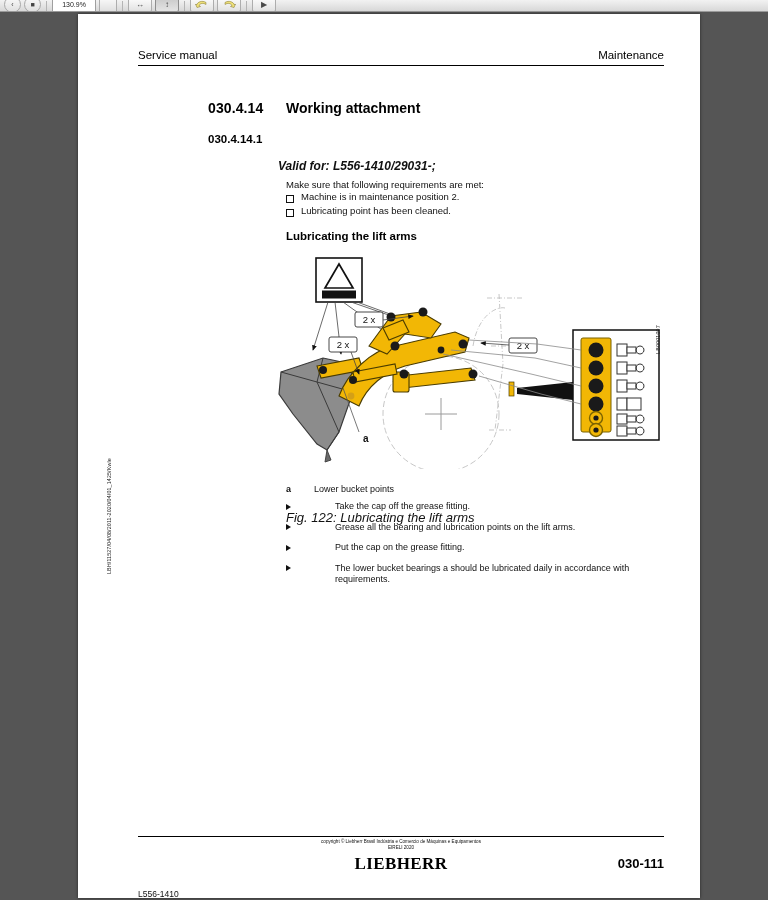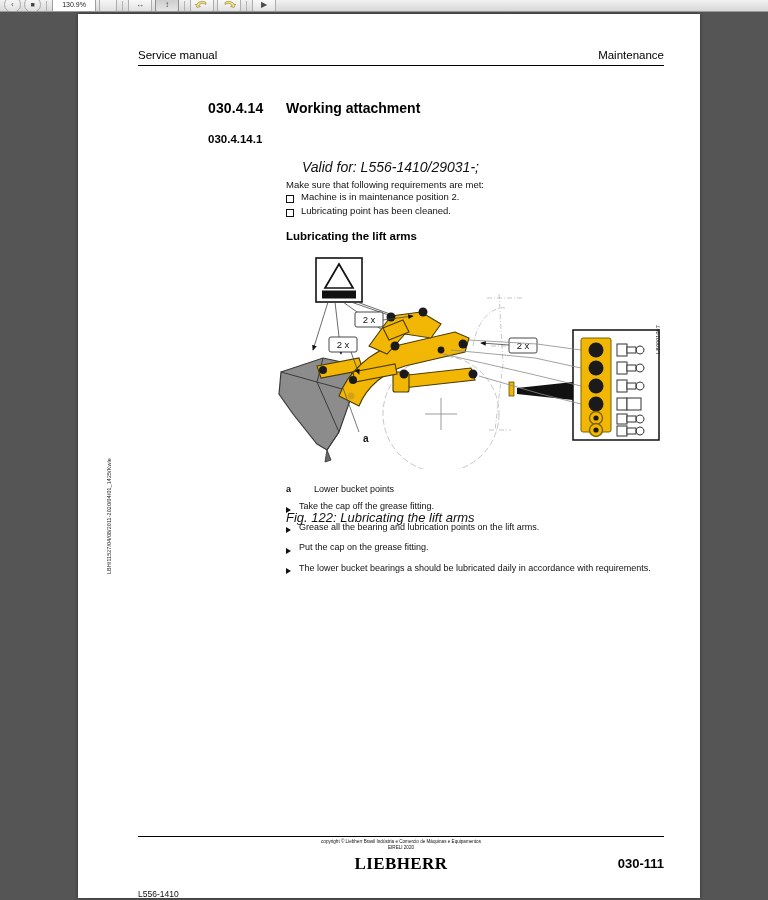--- a/index.html
+++ b/index.html
@@ -58,39 +58,39 @@
     border-bottom:1.4px solid #000;box-sizing:border-box;
   }
   
   .h1row{position:absolute;left:130px;top:86px;width:470px;display:flex;}
   .h1num{font-size:14px;font-weight:bold;width:78px;flex:none;letter-spacing:.1px;}
   .h1txt{font-size:14px;font-weight:bold;text-align:center;}
   .h2row{position:absolute;left:130px;top:119px;width:470px;display:flex;flex-direction:column;}
   .h2num{font-size:11.5px;font-weight:bold;width:78px;flex:none;}
   .h2txt{font-size:11.5px;font-weight:bold;}
   .validfor{
-    position:absolute;left:224px;top:145px;
-    font-size:14px;font-style:italic;font-weight:normal;color:#111;
+    position:absolute;left:200px;top:145px;
+    font-size:12px;font-style:italic;font-weight:bold;color:#111;
   }
   .reqintro{position:absolute;left:208px;top:165px;font-size:9.5px;color:#111;}
   .reqlist{position:absolute;left:208px;top:177px;font-size:9.5px;color:#111;}
   .reqitem{display:flex;align-items:flex-end;margin-bottom:2px;line-height:12px;}
   .chk{
     width:6px;height:6px;border:1.1px solid #111;margin-right:7px;margin-top:2.5px;flex:none;
   }
   .h3{
     position:absolute;left:208px;top:216px;font-size:11.5px;font-weight:bold;color:#000;
   }
   
   .figwrap{position:absolute;left:195px;top:240px;width:405px;height:215px;}
   .figcap{position:absolute;left:208px;top:452px;font-size:13px;font-style:italic;color:#111;margin-top:44px;}
   .legend{position:absolute;left:208px;top:470px;font-size:9px;color:#111;display:flex;}
   .legend .k{font-weight:bold;width:28px;flex:none;}
   .steps{position:absolute;left:208px;top:487px;width:380px;font-size:9px;color:#111;}
-  .step{display:flex;align-items:flex-end;margin-bottom:9px;line-height:11.5px;}
+  .step{display:flex;align-items:flex-start;margin-bottom:9px;line-height:11.5px;gap:36px;}
   .tri{
     width:0;height:0;border-left:5.5px solid #111;
     border-top:3.4px solid transparent;border-bottom:3.4px solid transparent;
     margin-right:8px;margin-top:2.5px;flex:none;
   }
   
   .sidecode{
     position:absolute;left:28px;top:560px;
     font-size:5.3px;color:#222;letter-spacing:.15px;white-space:nowrap;
     transform:rotate(-90deg);transform-origin:left top;

